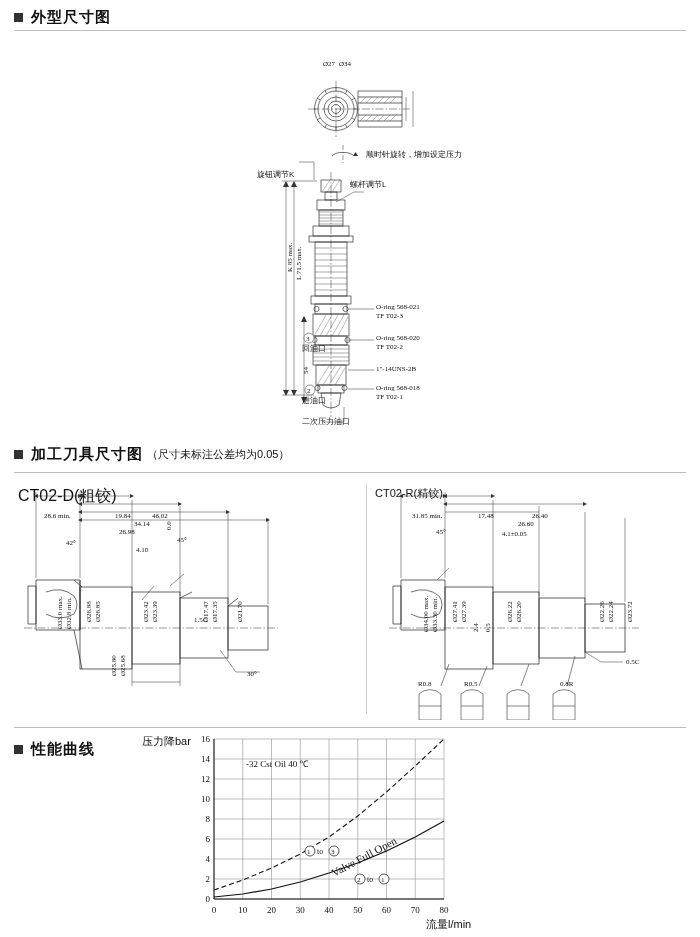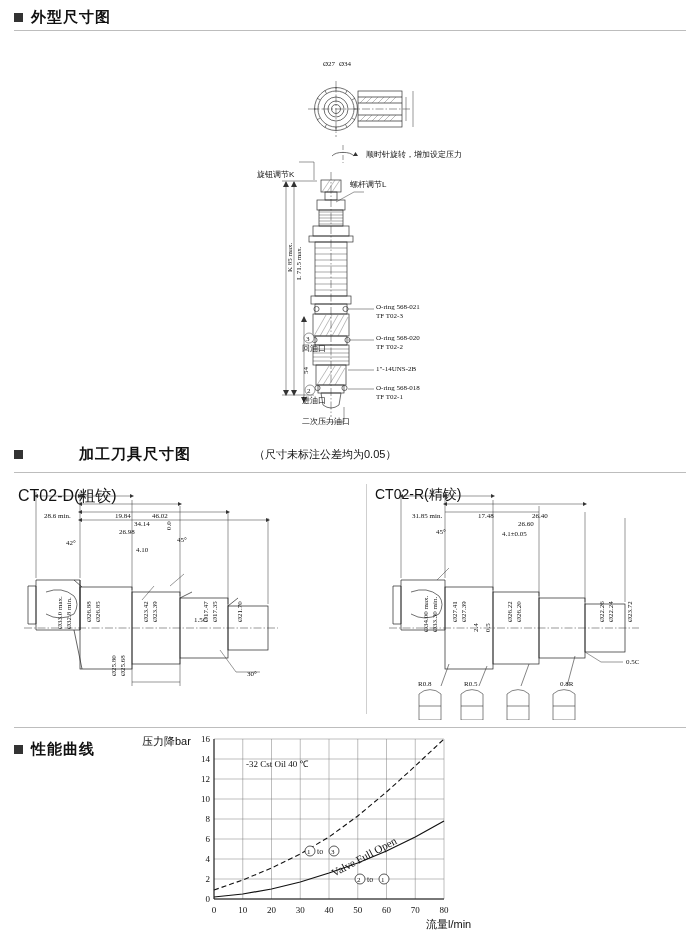--- a/index.html
+++ b/index.html
@@ -15,21 +15,21 @@
   
   .sec-head {
     display: flex; align-items: center;
     font-size: 15px; font-weight: bold; color: #111;
     letter-spacing: 1px;
   }
   .sec-head .bullet {
     width: 9px; height: 9px; background: #333; margin-right: 8px; display: inline-block;
   }
   .sec-head .sub {
-    font-size: 11px; font-weight: normal; letter-spacing: 0; margin-left: 15px;
+    font-size: 11px; font-weight: normal; letter-spacing: 0; margin-left: 4px;
   }
 
   .rule { border: 0; border-top: 1px solid #bdbdbd; margin: 0; }
 
   
   .canvas { position: relative; }
   svg { display: block; }
   .lbl {
     position: absolute;
     font-family: "Liberation Serif", serif;
@@ -40,32 +40,32 @@
   }
   .lbl.cn { font-family: "Liberation Sans", sans-serif; font-size: 8px; }
   .lbl.rot { transform-origin: left top; }
 
   
   #sec1-head { position: absolute; left: 14px; top: 8px; }
   #sec1-rule { position: absolute; left: 14px; top: 30px; width: 672px; }
   #sec1-box  { position: absolute; left: 14px; top: 32px; width: 672px; height: 400px; }
 
   
-  #sec2-head { position: absolute; left: 14px; top: 445px; gap: 48px; }
+  #sec2-head { position: absolute; left: 14px; top: 445px; }
   #sec2-rule { position: absolute; left: 14px; top: 472px; width: 672px; }
   #sec2-box  { position: absolute; left: 14px; top: 474px; width: 672px; height: 246px; }
   #sec2-div  { position: absolute; left: 366px; top: 484px; width: 0; height: 230px; border-left: 1px solid #cfcfcf; }
 
   
   #sec3-head { position: absolute; left: 14px; top: 740px; }
   #sec3-rule { position: absolute; left: 14px; top: 727px; width: 672px; }
   #sec3-box  { position: absolute; left: 14px; top: 729px; width: 672px; height: 200px; }
 
   .ttl-d { position: absolute; left: 18px; top: 486px; font-size: 16px; color: #111; }
-  .ttl-r { position: absolute; left: 375px; top: 486px; font-size: 14px; color: #111; }
+  .ttl-r { position: absolute; left: 375px; top: 486px; font-size: 11px; color: #111; }
 
   .chart-axis-lbl { position: absolute; font-size: 11px; color: #111; font-family: "Liberation Sans", sans-serif; }
 </style>
 </head>
 <body>
 
 <div class="page">
 
   <div class="sec-head" id="sec1-head">
     <span class="bullet"></span>

